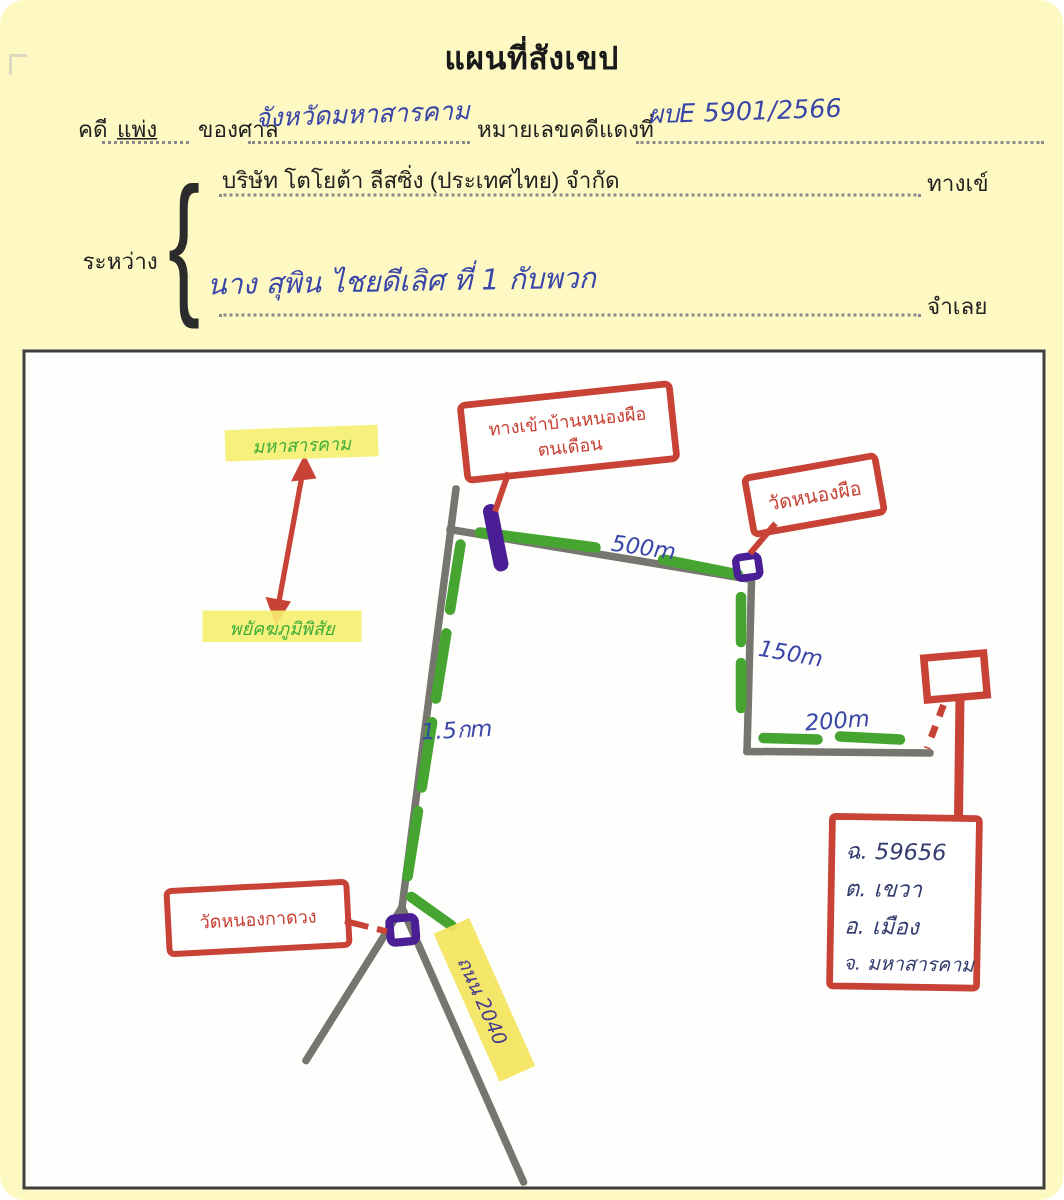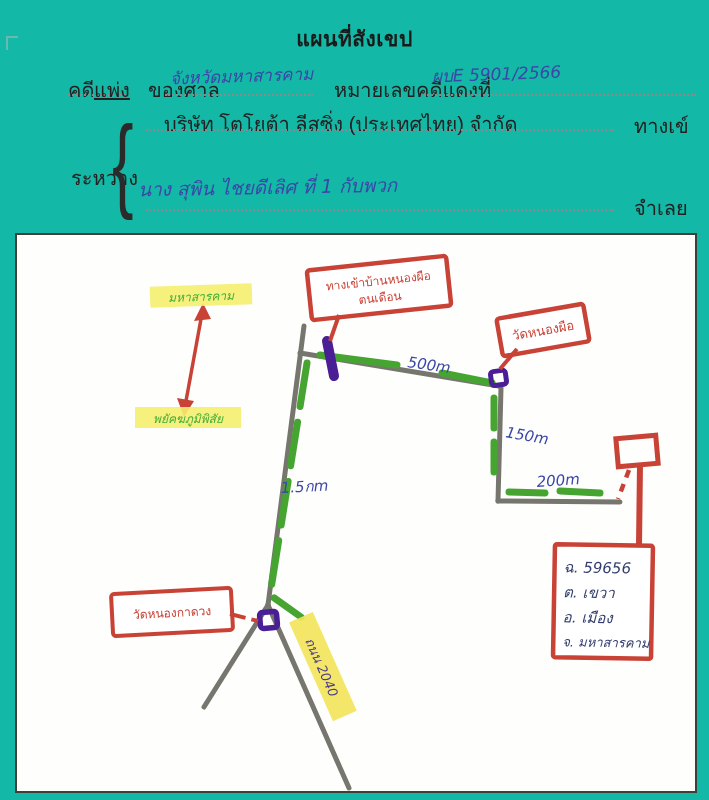--- a/index.html
+++ b/index.html
@@ -1,26 +1,27 @@
 <!DOCTYPE html>
 <html><head>
 <meta charset="utf-8">
 <style>
   html,body{margin:0;padding:0;background:#ffffff;}
   .page{
-    position:relative;width:709px;height:800px;background:#14b8a6;
+    position:relative;width:709px;height:800px;background:#fef9c3;
     font-family:"Liberation Sans","DejaVu Sans",sans-serif;color:#1a1a1a;
     overflow:hidden;
+    border-radius:16px;
   }
   .abs{position:absolute;}
   .title{
     left:0;top:22px;width:100%;text-align:center;
     font-size:21px;font-weight:700;letter-spacing:.5px;
   }
-  .printed{font-size:20px;color:#222;white-space:nowrap;margin-left:16px;}
+  .printed{font-size:15px;color:#222;white-space:nowrap;}
   .dots{height:0;border-bottom:2px dotted #8a8a8a;}
   .hand{
     color:#3a47a8;font-style:italic;font-size:17px;white-space:nowrap;
     font-family:"DejaVu Sans",sans-serif;
   }
   .brace{
     font-size:104px;font-weight:300;color:#2b2b2b;line-height:1;
     transform:scaleX(.62);transform-origin:left center;
   }
   .map-box{

